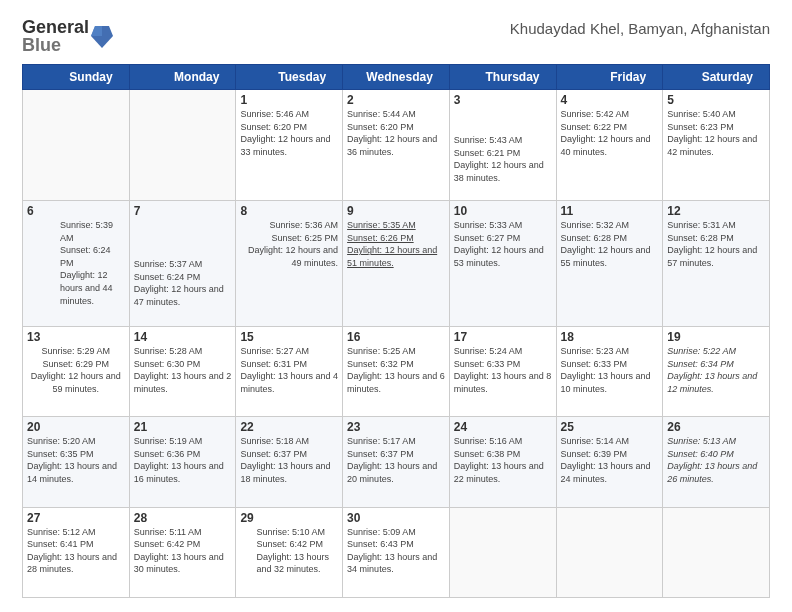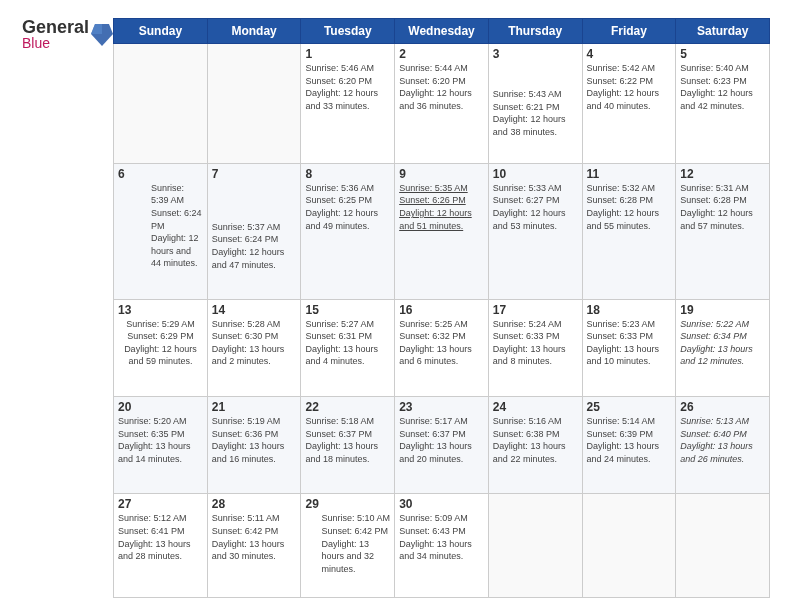--- a/index.html
+++ b/index.html
@@ -8,21 +8,21 @@
       height: 612px;
       font-family: Arial, sans-serif;
       background: #fff;
       overflow: hidden;
     }
     .page {
       width: 792px;
       height: 612px;
       padding: 18px 22px 14px 22px;
       display: flex;
-      flex-direction: row;
+      flex-direction: column;
     }
     .header {
       display: flex;
       justify-content: space-between;
       align-items: flex-start;
       margin-bottom: 10px;
     }
     .logo {
       display: flex;
       align-items: center;
@@ -32,23 +32,23 @@
       display: flex;
       flex-direction: column;
       line-height: 1;
     }
     .logo-general {
       font-size: 18px;
       font-weight: bold;
       color: #333;
     }
     .logo-blue {
-      font-size: 14px;
-      font-weight: normal;
-      color: #be185d;
+      font-size: 18px;
+      font-weight: bold;
+      color: #737373;
     }
     .logo-icon {
       width: 22px;
       height: 28px;
       margin-left: 2px;
     }
     .title-section {
       text-align: right;
     }
     .month-title {
@@ -66,23 +66,23 @@
       border: 1px solid #ccc;
       border-collapse: collapse;
       width: 100%;
       table-layout: fixed;
     }
     .calendar th {
       background-color: #2255a4;
       color: #fff;
       font-size: 12px;
       font-weight: bold;
-      padding: 5px 4px;
+      padding: 5px 16px;
       border: 1px solid #1a4490;
-      text-align: center;
+      text-align: right;
     }
     .calendar td {
       border: 1px solid #ccc;
       vertical-align: top;
       padding: 3px 4px;
       font-size: 9.5px;
       color: #333;
       height: 80px;
     }
     .calendar td.empty {
@@ -112,20 +112,21 @@
       <div class="logo-text">
         <span class="logo-general">General</span>
         <span class="logo-blue">Blue</span>
       </div>
       <svg class="logo-icon" viewBox="0 0 22 28" xmlns="http://www.w3.org/2000/svg">
         <polygon points="4,4 18,4 22,14 11,26 0,14" fill="#2255a4" opacity="0.85"></polygon>
         <polygon points="4,4 11,4 11,14 0,14" fill="#5588cc" opacity="0.7"></polygon>
       </svg>
     </div>
     <div class="title-section">
+      <div class="location-title">Khudaydad Khel, Bamyan, Afghanistan</div>
     </div>
   </div>
 
   <table class="calendar">
     <thead>
       <tr>
       <th>Sunday</th>
           <th>Monday</th>
           <th>Tuesday</th>
           <th>Wednesday</th>
@@ -177,21 +178,21 @@
 Daylight: 12 hours and 44 minutes.</div>
           </td>
           <td>
             <div class="day-number">7</div>
             <div class="day-info" style="white-space: pre-line; margin-top: 40px;">Sunrise: 5:37 AM
 Sunset: 6:24 PM
 Daylight: 12 hours and 47 minutes.</div>
           </td>
           <td>
             <div class="day-number">8</div>
-            <div class="day-info" style="white-space: pre-line;">Sunrise: 5:36 AM
+            <div class="day-info" style="white-space: pre-line; text-align: right;">Sunrise: 5:36 AM
 Sunset: 6:25 PM
 Daylight: 12 hours and 49 minutes.</div>
           </td>
           <td>
             <div class="day-number">9</div>
             <div class="day-info" style="white-space: pre-line; text-decoration: underline;">Sunrise: 5:35 AM
 Sunset: 6:26 PM
 Daylight: 12 hours and 51 minutes.</div>
           </td>
           <td>

